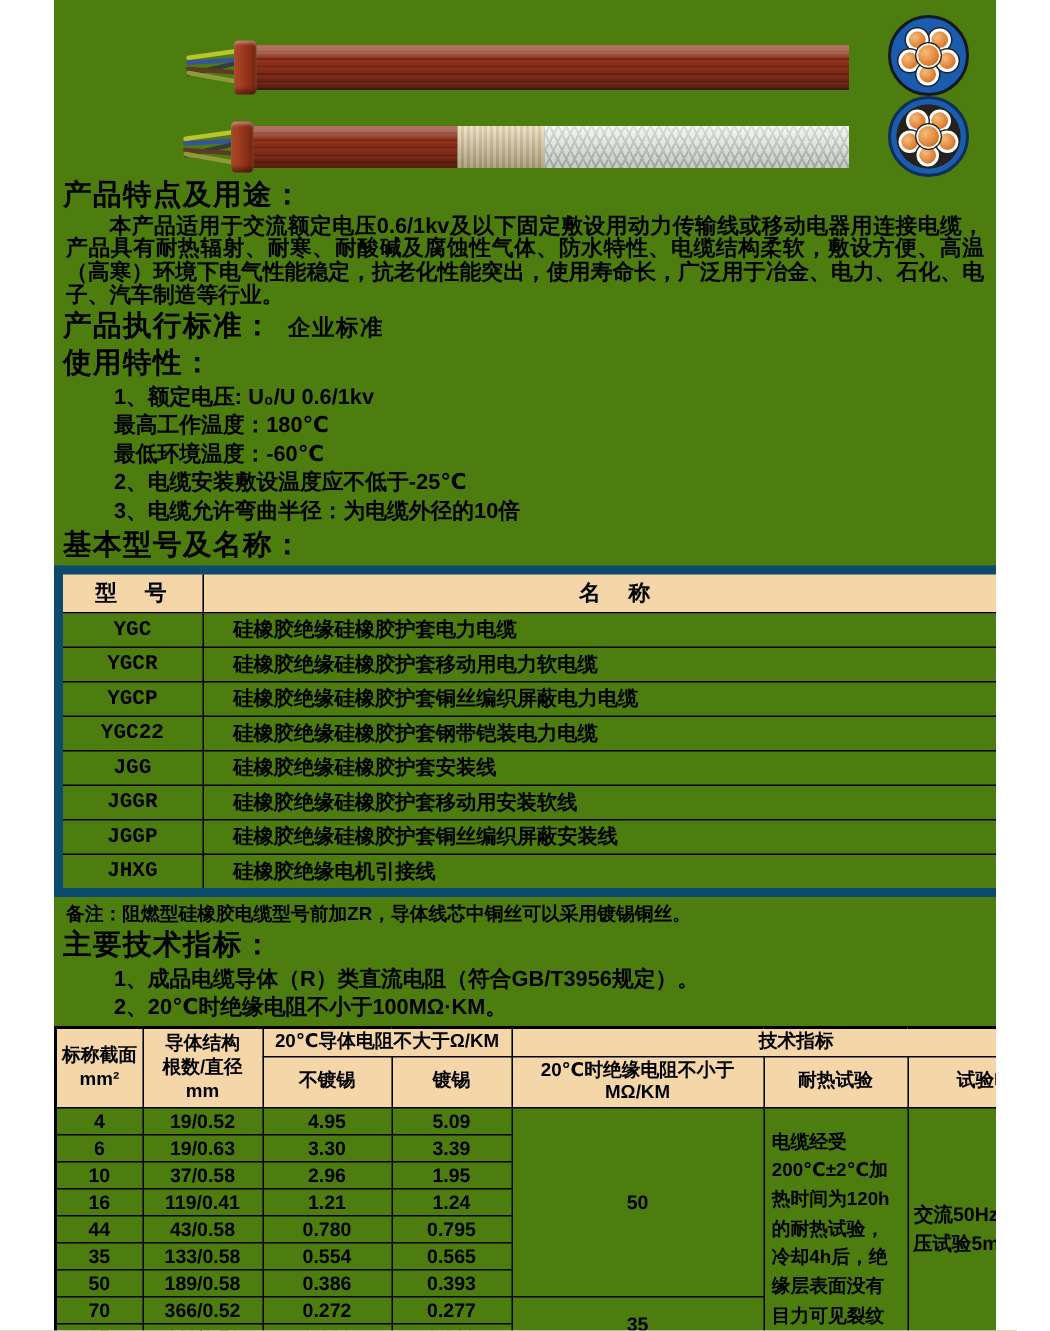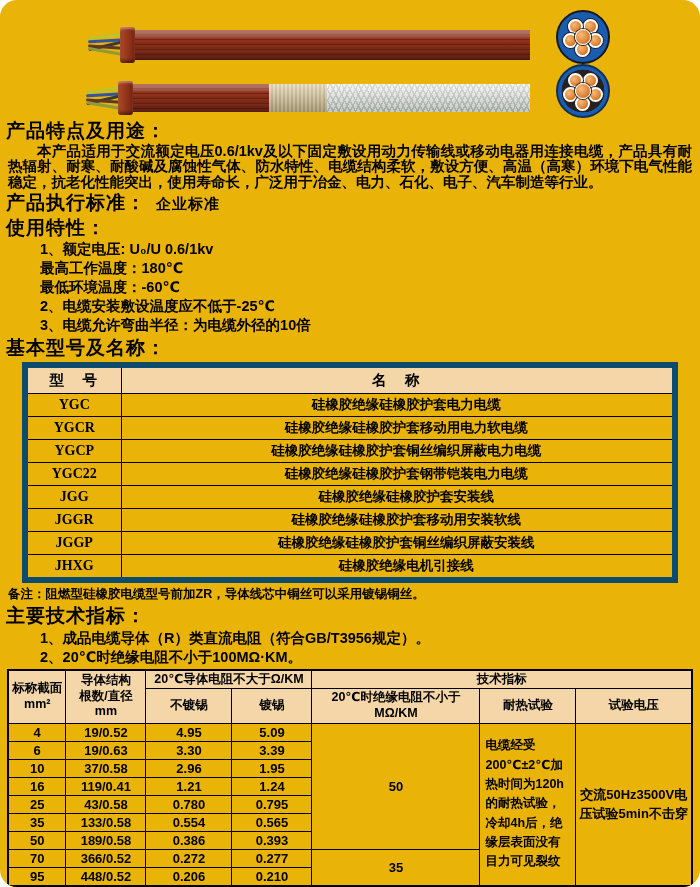--- a/index.html
+++ b/index.html
@@ -1,20 +1,19 @@
 <!DOCTYPE html>
 <html style="--table-header-bg: #f4d6a8; --cable-jacket-brown: #93321c; --braid-silver: #eceeea; --cross-section-blue: #1a5cb0; --conductor-orange: #df8335;"><head>
 <meta charset="utf-8">
 <style>
   html,body { margin:0; padding:0; background:#fff; }
   .page {
-    position:relative; width:700px; height:887px; margin:0 auto;
-    background:#eab308; overflow:hidden; color:#000;
+    position:relative; width:628px; height:887px; margin:0 auto;
+    background:#4d7c0f; overflow:hidden; color:#000;
     font-family:"Liberation Sans","DejaVu Sans",sans-serif;
-    border-radius:17px;
   }
   
   .hero { position:relative; height:118px; }
   .tails { position:absolute; width:48px; height:26px; }
   .tails span { position:absolute; left:0; width:47px; height:3px; border-radius:2px; }
   .tails span:nth-child(1){ top:2px;  background:#b9c42e; transform:rotate(-8deg); }
   .tails span:nth-child(2){ top:7px;  background:#35549c; transform:rotate(-3deg); }
   .tails span:nth-child(3){ top:11px; background:#3a3a3a; transform:rotate(-13deg); }
   .tails span:nth-child(4){ top:14px; background:#5f3a20; transform:rotate(4deg); }
   .tails span:nth-child(5){ top:19px; background:#8f9a3a; transform:rotate(10deg); }
@@ -67,22 +66,22 @@
   .li.sub { }
   .remark { font-size:12.5px; font-weight:700; margin:3px 0 1px 8px; }
   
   table { border-collapse:collapse; table-layout:fixed; }
   th,td { border:1px solid #000; font-weight:700; }
   th { background:var(--table-header-bg,#f4d6a8); }
   .model-table { width:656px; margin:2px auto 0; border:6px solid #0c4a6e; }
   .model-table th { font-size:14.5px; height:23px; letter-spacing:2px; }
   .model-table col.c1 { width:96px; }
   .model-table td { height:20px; font-size:13.5px; }
-  .model-table td.code { text-align:center; font-family:Liberation Serif, serif; font-size:14px; }
-  .model-table td.name { padding-left:20px;text-align:center; }
+  .model-table td.code { text-align:center; font-family:Liberation Mono, monospace; font-size:14px; }
+  .model-table td.name { padding-left:20px; }
   .spec-table { width:684px; margin:3px auto 0; border:2px solid #000; }
   .spec-table th { font-size:12.5px; line-height:1.25; padding:1px 0; }
   .spec-table td { font-size:13px; text-align:center; height:17px; padding:0 2px; }
   .spec-table td.heat { text-align:left; padding:0 5px; line-height:1.55; font-size:12.5px; }
   .spec-table td.volt { font-size:13px; line-height:1.5; }
 </style>
 </head>
 <body>
 
 <div class="page">
@@ -243,21 +242,21 @@
       <td>2.96</td>
       <td>1.95</td>
     </tr>
     <tr>
       <td>16</td>
       <td>119/0.41</td>
       <td>1.21</td>
       <td>1.24</td>
     </tr>
     <tr>
-      <td>25</td>
+      <td>44</td>
       <td>43/0.58</td>
       <td>0.780</td>
       <td>0.795</td>
     </tr>
     <tr>
       <td>35</td>
       <td>133/0.58</td>
       <td>0.554</td>
       <td>0.565</td>
     </tr>

